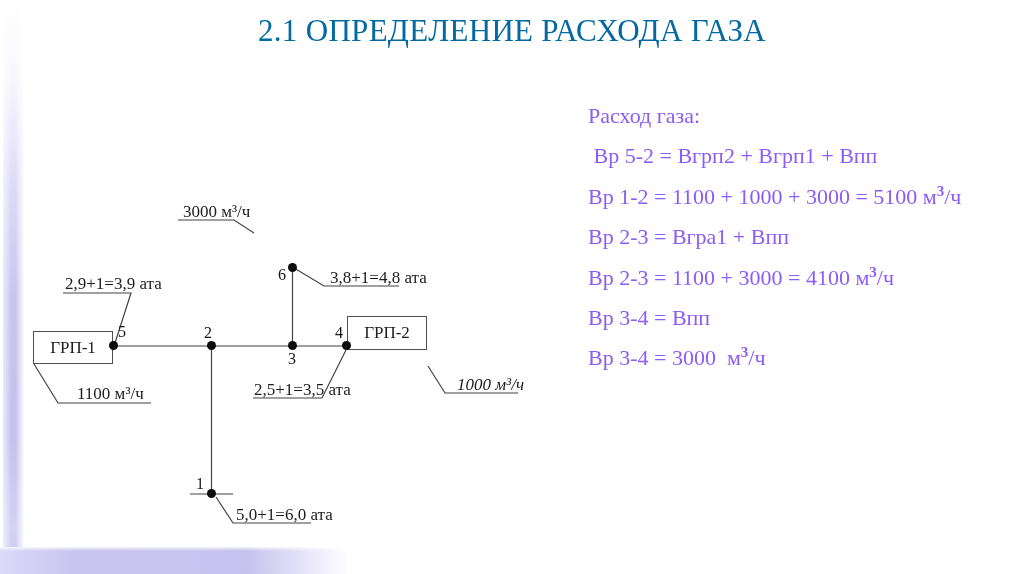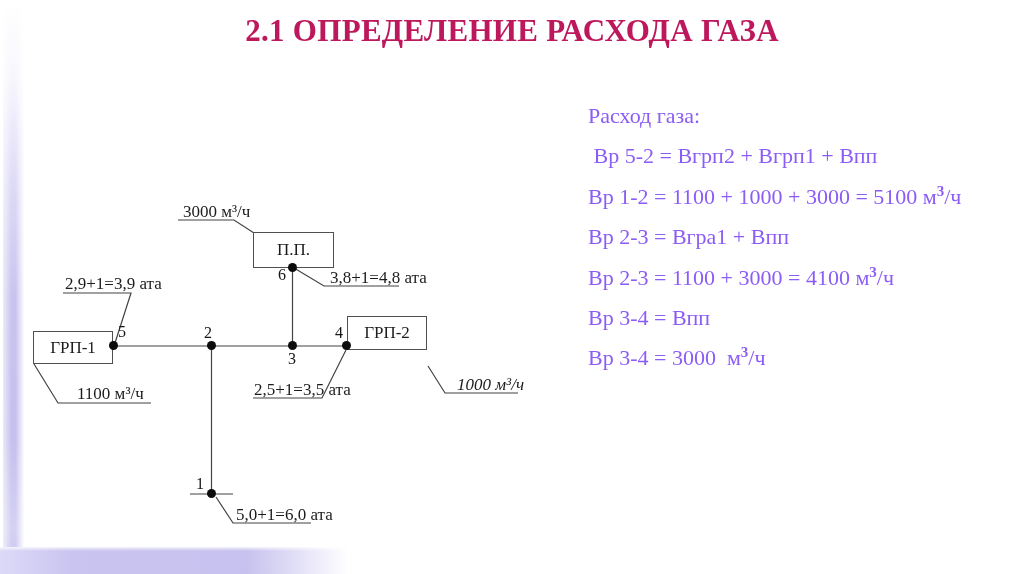--- a/index.html
+++ b/index.html
@@ -21,21 +21,21 @@
     background:linear-gradient(90deg,#dcd9f7 0%,#cac5f0 7%,#c6c1ee 24%,rgba(255,255,255,0) 34%);
     border-bottom:1px solid rgba(190,190,212,.30);
   }
   .stripe-bottom::before{
     content:"";position:absolute;left:0;top:0;width:100%;height:4px;
     background:linear-gradient(180deg,rgba(255,255,255,.8),rgba(255,255,255,0));
   }
   
   .title{
     position:absolute;left:0;right:0;top:13px;margin:0;text-align:center;
-    font-size:31px;font-weight:bold;letter-spacing:.3px;color:#be185d;z-index:4;
+    font-size:31px;font-weight:normal;letter-spacing:.3px;color:#0369a1;z-index:4;
   }
   
   .formulas{position:absolute;left:588px;top:96px;z-index:4;}
   .f-line{height:40.4px;line-height:40.4px;font-size:22px;white-space:pre;color:#8b5cf6;}
   .f-line sup{font-size:15px;font-weight:bold;line-height:0;vertical-align:super;}
   
   .diagram{position:absolute;left:0;top:0;width:1024px;height:574px;z-index:1;}
   svg.lines{position:absolute;left:0;top:0;z-index:1;}
   .dbox{
     position:absolute;box-sizing:border-box;border:1.4px solid #505050;background:#ffffff;
@@ -77,21 +77,20 @@
       <polyline points="178,220 234,220 254,233"></polyline>
       <polyline points="294,268 324,286 399,286"></polyline>
       <polyline points="63,293 131,293 115,343"></polyline>
       <polyline points="34,364 58,403 151,403"></polyline>
       <polyline points="253,398 322,398 346,350"></polyline>
       <polyline points="428,366 445,393 518,393"></polyline>
       <polyline points="216,497 233,523 311,523"></polyline>
     </svg>
 
     <div class="dbox" style="left:33px;top:331px;width:80px;height:33px;">ГРП-1</div>
-    <div class="dbox" style="left:253px;top:232px;width:81px;height:36px;">П.П.</div>
     <div class="dbox" style="left:347px;top:316px;width:80px;height:34px;">ГРП-2</div>
 
     <div class="dot" style="left:207px;top:489px;"></div>
     <div class="dot" style="left:207px;top:341px;"></div>
     <div class="dot" style="left:288px;top:341px;"></div>
     <div class="dot" style="left:342px;top:341px;"></div>
     <div class="dot" style="left:109px;top:341px;"></div>
     <div class="dot" style="left:288px;top:263px;"></div>
 
     <span class="nnum" style="left:196px;top:476px;">1</span>

